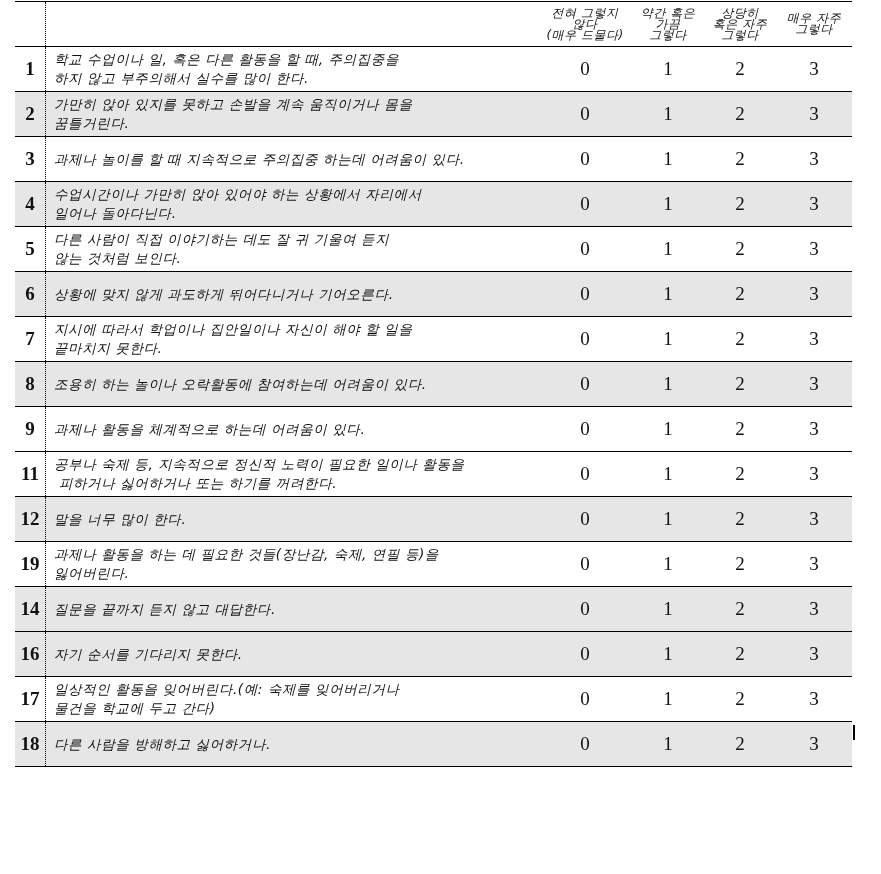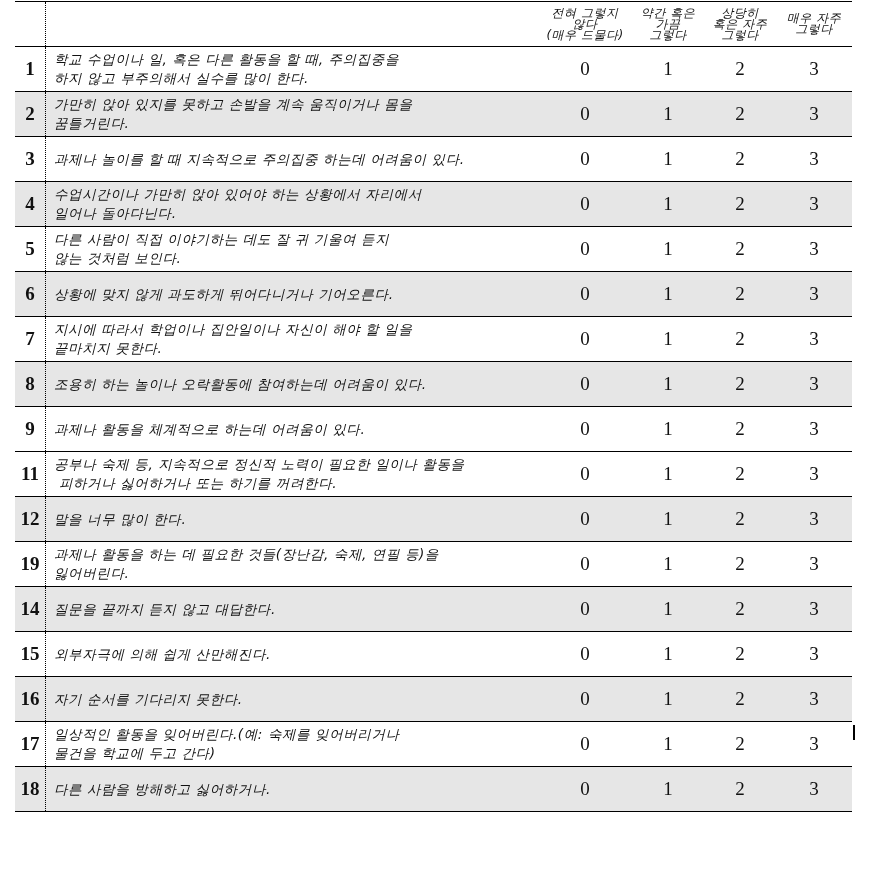--- a/index.html
+++ b/index.html
@@ -177,30 +177,20 @@
       <tr class="row shade">
         <td class="num">14</td>
         <td class="item">
           <div style="white-space:pre">질문을 끝까지 듣지 않고 대답한다.</div>
         </td>
         <td class="score c0">0</td>
         <td class="score c1">1</td>
         <td class="score c2">2</td>
         <td class="score c3">3</td>
       </tr>
-      <tr class="row">
-        <td class="num">15</td>
-        <td class="item">
-          <div style="white-space:pre">외부자극에 의해 쉽게 산만해진다.</div>
-        </td>
-        <td class="score c0">0</td>
-        <td class="score c1">1</td>
-        <td class="score c2">2</td>
-        <td class="score c3">3</td>
-      </tr>
       <tr class="row shade">
         <td class="num">16</td>
         <td class="item">
           <div style="white-space:pre">자기 순서를 기다리지 못한다.</div>
         </td>
         <td class="score c0">0</td>
         <td class="score c1">1</td>
         <td class="score c2">2</td>
         <td class="score c3">3</td>
       </tr>

